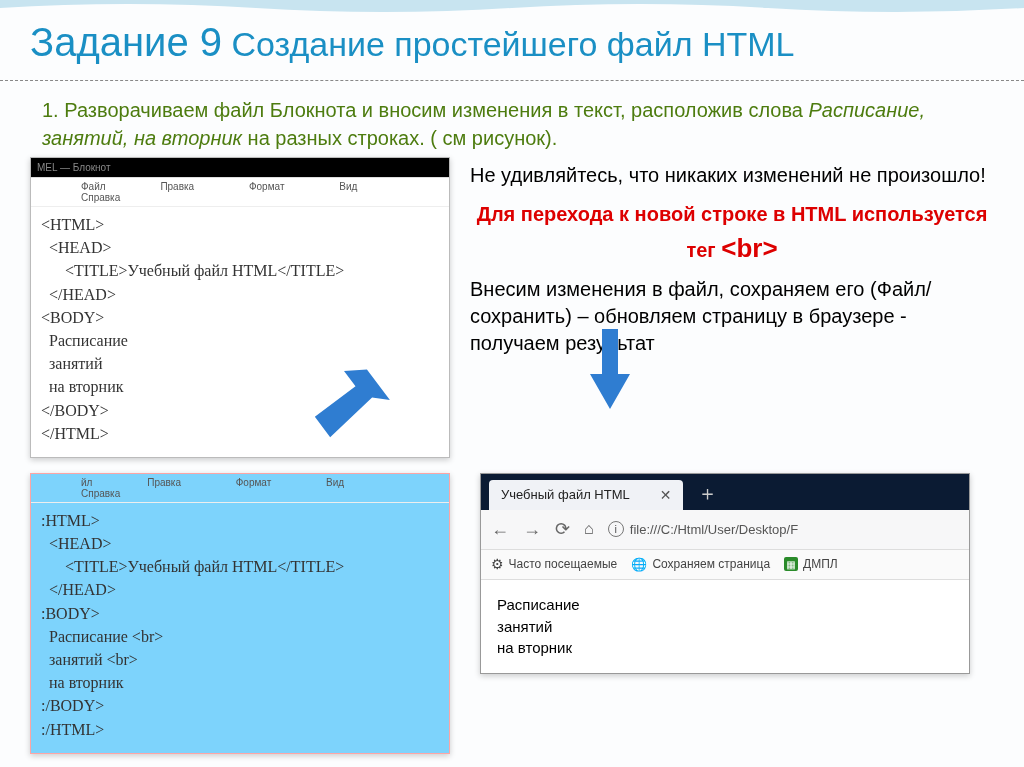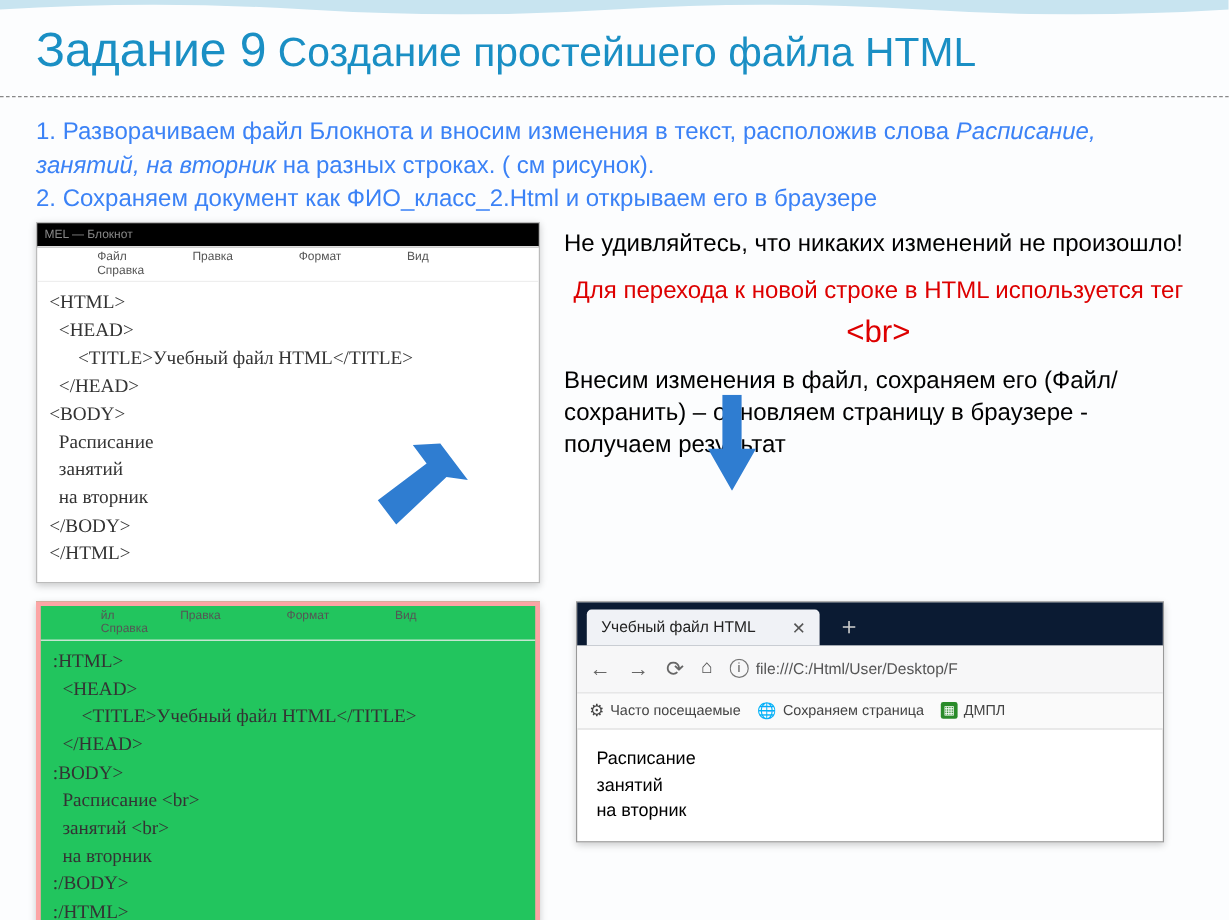--- a/index.html
+++ b/index.html
@@ -26,22 +26,23 @@
     font-size: 34px;
   }
   .title-bar .t-big { font-size: 40px; }
   .content {
     padding: 15px 30px 0 30px;
     position: relative;
   }
   .instructions {
     font-size: 20px;
     line-height: 1.4;
-    color: #3b82f6;
+    color: #4d7c0f;
     margin-bottom: 5px;
+    margin-left: 12px;
   }
   .instructions .italic { font-style: italic; }
   .row1 {
     display: flex;
     align-items: flex-start;
   }
   .notepad-window {
     width: 420px;
     border: 1px solid #bbb;
     box-shadow: 0 2px 6px rgba(0,0,0,.2);
@@ -72,37 +73,37 @@
     white-space: pre;
   }
   .right-text {
     font-size: 20px;
     line-height: 1.35;
     flex: 1;
     padding-top: 5px;
   }
   .red-block {
     color: #d00;
-    font-weight: normal;
+    font-weight: bold;
     text-align: center;
     margin: 10px 0 8px;
     font-size: 20px;
     line-height: 1.5;
   }
   .red-block .br-tag { font-size: 26px; }
   .row2 {
     display: flex;
     align-items: flex-start;
     margin-top: 15px;
   }
   .notepad2-wrap {
     width: 420px;
-    border: 4px solid #fca5a5;
+    border: 1px solid #fca5a5;
     box-shadow: 0 2px 6px rgba(0,0,0,.2);
-    background: #22c55e;
+    background: #7dd3fc;
     flex-shrink: 0;
   }
   .browser-wrap { flex: 1; margin-left: 30px; }
   .arrow-blue {
     position: absolute;
     fill: #2f7dd1;
   }
   .browser {
     border: 1px solid #999;
     box-shadow: 0 2px 6px rgba(0,0,0,.2);
@@ -188,28 +189,27 @@
   .home-ico { font-size: 16px; }
 </style>
 </head>
 <body>
 
 <svg class="wave-top" viewBox="0 0 1024 12" preserveAspectRatio="none">
   <path d="M0,8 Q128,0 256,8 T512,8 T768,8 T1024,8 L1024,0 L0,0 Z" fill="#c8e4f0"></path>
 </svg>
 
 <div class="title-bar">
-  <h1><span class="t-big">Задание 9</span><span> Создание простейшего файла HTML</span></h1>
+  <h1><span class="t-big">Задание 9</span><span> Создание простейшего файл HTML</span></h1>
 </div>
 
 <div class="content">
 
   <div class="instructions">
     <span>1. Разворачиваем файл Блокнота и вносим изменения в текст, расположив слова </span><span class="italic">Расписание, занятий, на вторник</span><span> на разных строках. ( см рисунок).</span><br>
-    <span>2. Сохраняем документ как ФИО_класс_2.Html и открываем его в браузере</span>
   </div>
 
   <div class="row1">
     <div class="notepad-window">
       <div class="notepad-titlebar">MEL — Блокнот</div>
       <div class="notepad-menu">
         <span>Файл</span>
         <span>Правка</span>
         <span>Формат</span>
         <span>Вид</span>

